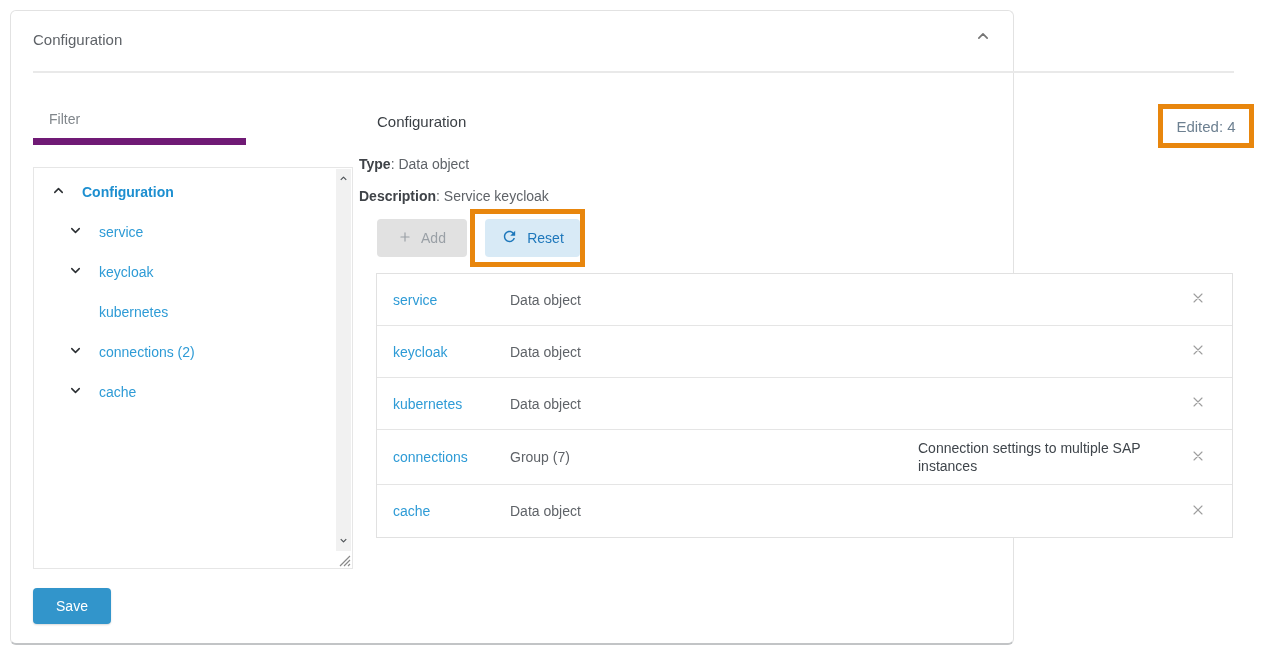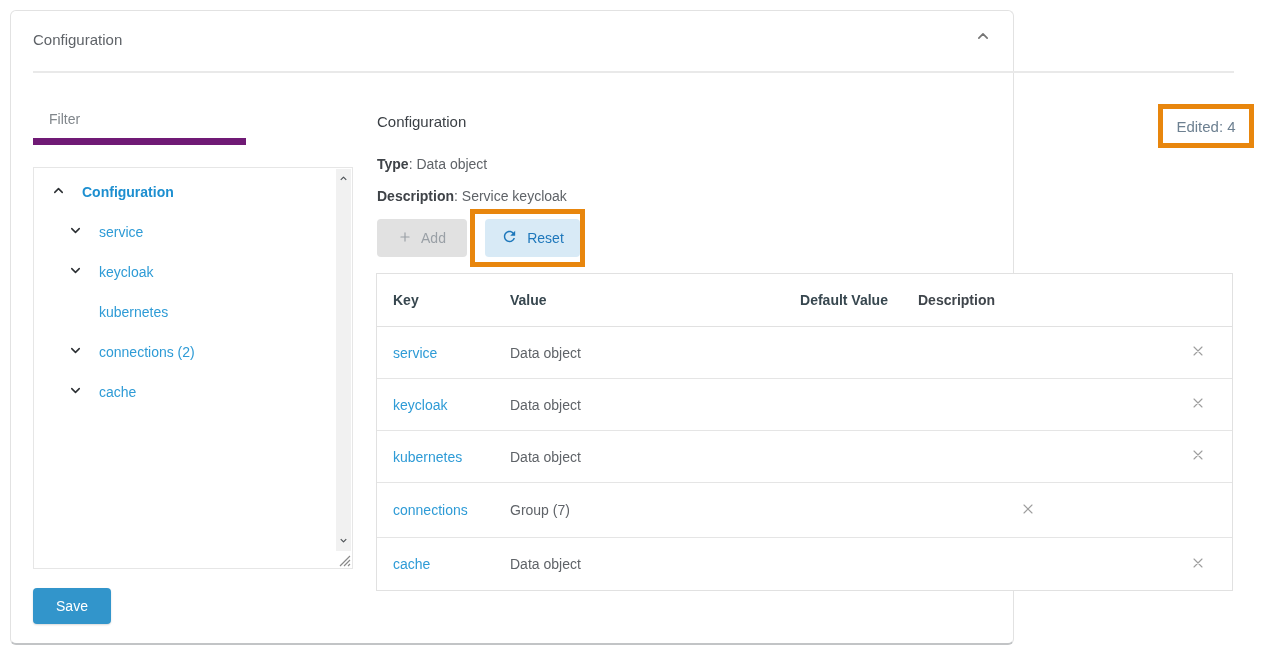--- a/index.html
+++ b/index.html
@@ -33,21 +33,21 @@
     display:flex; flex-direction:column; justify-content:space-between; align-items:center; padding:2px 0; }
   .resize-grip { position:absolute; right:1px; bottom:1px; width:14px; height:14px;
     display:flex; align-items:flex-end; justify-content:flex-end; cursor:nwse-resize; }
 
   .save-btn { position:absolute; left:22px; top:577px; width:78px; height:36px;
     background:#3295cb; color:#ffffff; font-size:14px; border:none; border-radius:4px;
     cursor:pointer; font-family:"Liberation Sans", sans-serif; box-shadow:0 1px 2px rgba(0,0,0,.15); }
 
   
   .main-title { position:absolute; left:366px; top:102px; font-size:15px; font-weight:500; color:#3a3f44; }
-  .meta-line { position:absolute; left:366px; color:#5f6368; font-size:14px; }
+  .meta-line { position:absolute; left:348px; color:#5f6368; font-size:14px; }
   .meta-line b { color:#3f4348; font-weight:bold; }
   .meta-type { top:145px; }
   .meta-desc { top:177px; }
 
   .add-btn { position:absolute; left:366px; top:208px; width:90px; height:38px;
     background:#e1e1e1; border:none; border-radius:4px; color:#9aa0a6; font-size:14px;
     display:flex; align-items:center; justify-content:center; gap:9px; cursor:default;
     font-family:"Liberation Sans", sans-serif;text-align:right; }
 
   .reset-highlight { position:absolute; left:459px; top:198px; width:115px; height:58px;
@@ -201,27 +201,20 @@
       </span>
       <span>Reset</span>
     </button>
   </div>
 
   <div class="edited-highlight">
     <span class="edited-badge">Edited: 4</span>
   </div>
 
   <div class="cfg-table">
-    <div class="trow thead">
-      <div class="cell hcell">Key</div>
-      <div class="cell hcell">Value</div>
-      <div class="cell hcell def-h">Default Value</div>
-      <div class="cell hcell desc-cell">Description</div>
-      <div class="cell"></div>
-    </div>
 
     <div class="trow r">
       <div class="cell"><a class="key-link">service</a></div>
       <div class="cell">Data object</div>
       <div class="cell"></div>
       <div class="cell desc-cell"></div>
       <div class="cell act-cell">
           <button class="xbtn">
             <span><svg width="16" height="16" viewBox="0 0 24 24">
                 <path d="M6 6l12 12M18 6L6 18" stroke="#9e9e9e" stroke-width="1.7" stroke-linecap="round"></path>
@@ -255,20 +248,21 @@
                 <path d="M6 6l12 12M18 6L6 18" stroke="#9e9e9e" stroke-width="1.7" stroke-linecap="round"></path>
               </svg></span>
           </button>
         </div>
     </div>
 
     <div class="trow r-tall">
       <div class="cell"><a class="key-link">connections</a></div>
       <div class="cell">Group (7)</div>
       <div class="cell"></div>
+      <div class="cell desc-cell">Connection settings to multiple SAP instances</div>
       <div class="cell act-cell">
           <button class="xbtn">
             <span><svg width="16" height="16" viewBox="0 0 24 24">
                 <path d="M6 6l12 12M18 6L6 18" stroke="#9e9e9e" stroke-width="1.7" stroke-linecap="round"></path>
               </svg></span>
           </button>
         </div>
     </div>
 
     <div class="trow r">

